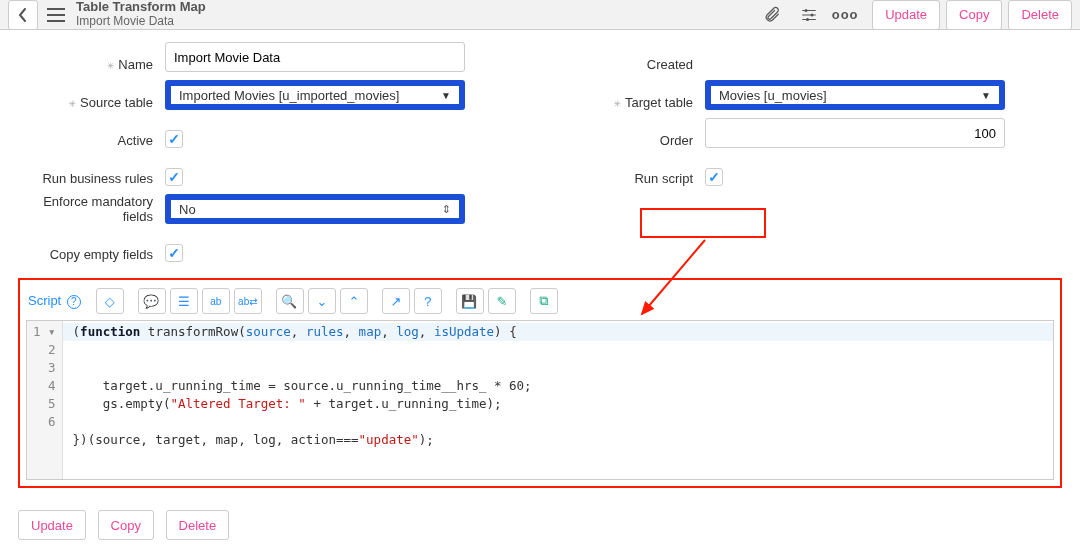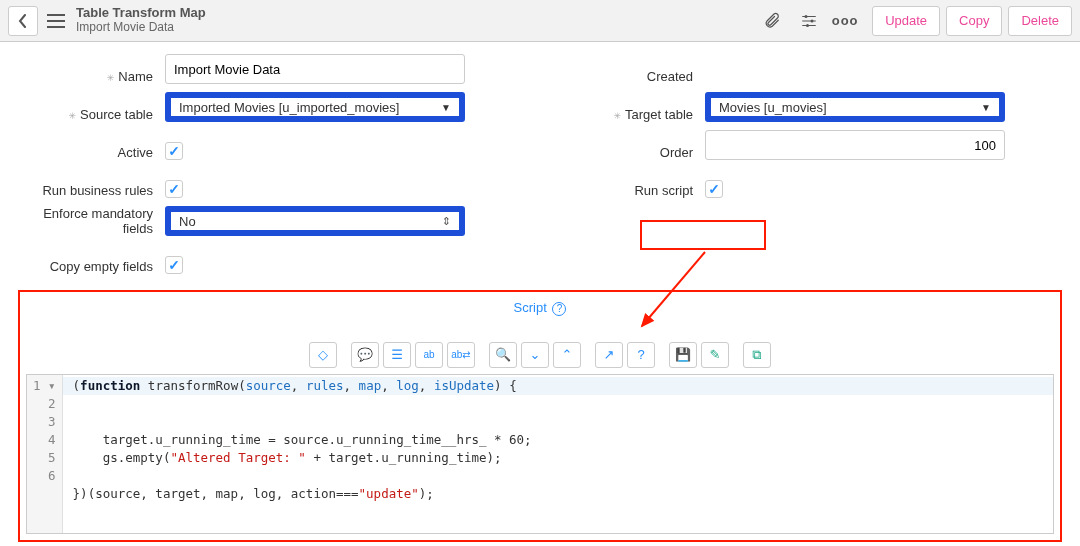--- a/index.html
+++ b/index.html
@@ -7,21 +7,21 @@
     margin: 0;
     font-family: -apple-system, BlinkMacSystemFont, "Segoe UI", Arial, sans-serif;
     font-size: 13px;
     color: #333;
     background: #fff;
     width: 1080px;
   }
   .header {
     display: flex;
     align-items: center;
-    height: 42px;
+    height: 30px;
     background: #f2f2f2;
     border-bottom: 1px solid #ccc;
     padding: 0 8px;
   }
   .hbtn {
     background: #fff;
     border: 1px solid #ccc;
     border-radius: 3px;
     height: 30px;
     min-width: 30px;
@@ -178,22 +178,21 @@
   .script-container {
     position: relative;
     margin: 0 18px 14px 18px;
     border: 2px solid #ff1a00;
     padding: 6px 6px 6px 6px;
   }
   .script-header {
     display: flex;
     align-items: center;
     padding: 2px 2px 6px 2px;
-    gap: 26px;
-    flex-direction: column;
+    gap: 15px;
   }
   .script-title { color: #278efc; font-size: 13px; }
   .script-q {
     width: 14px; height: 14px; border:1px solid #278efc; border-radius:50%;
     display:inline-flex; align-items:center; justify-content:center;
     font-size:10px; color:#278efc; margin-left:2px;
   }
   .toolbar {
     display: flex;
     gap: 4px;

